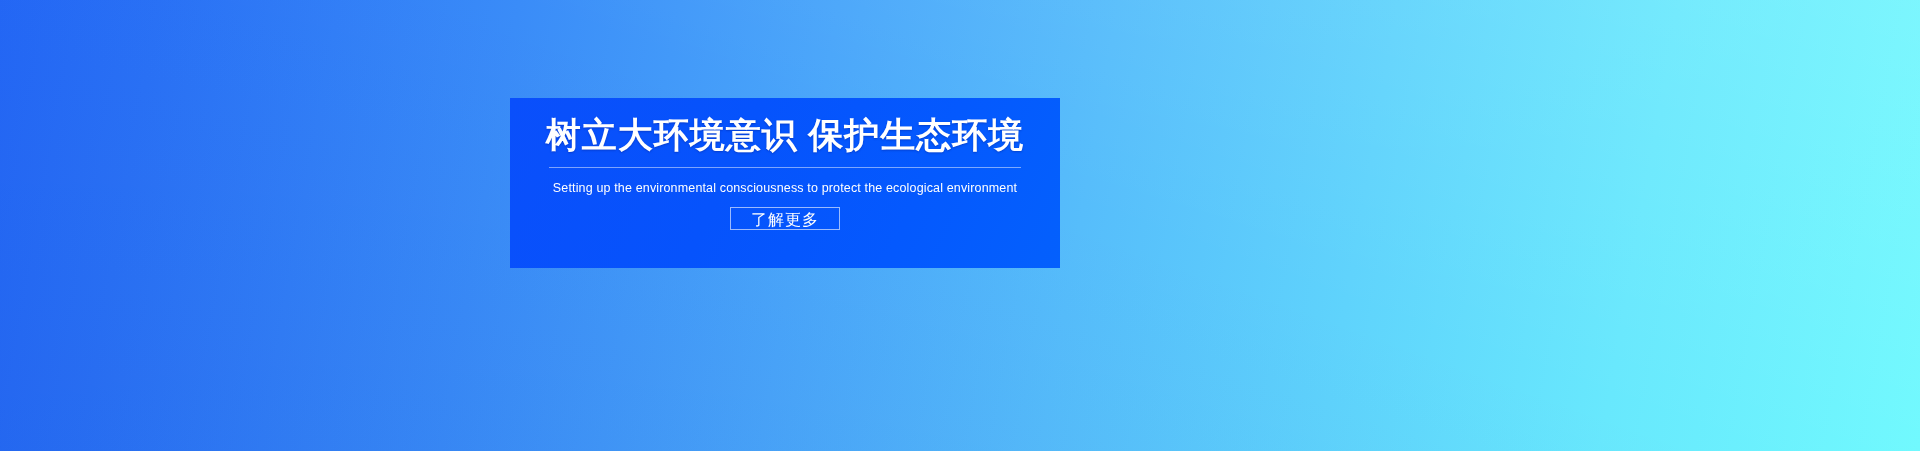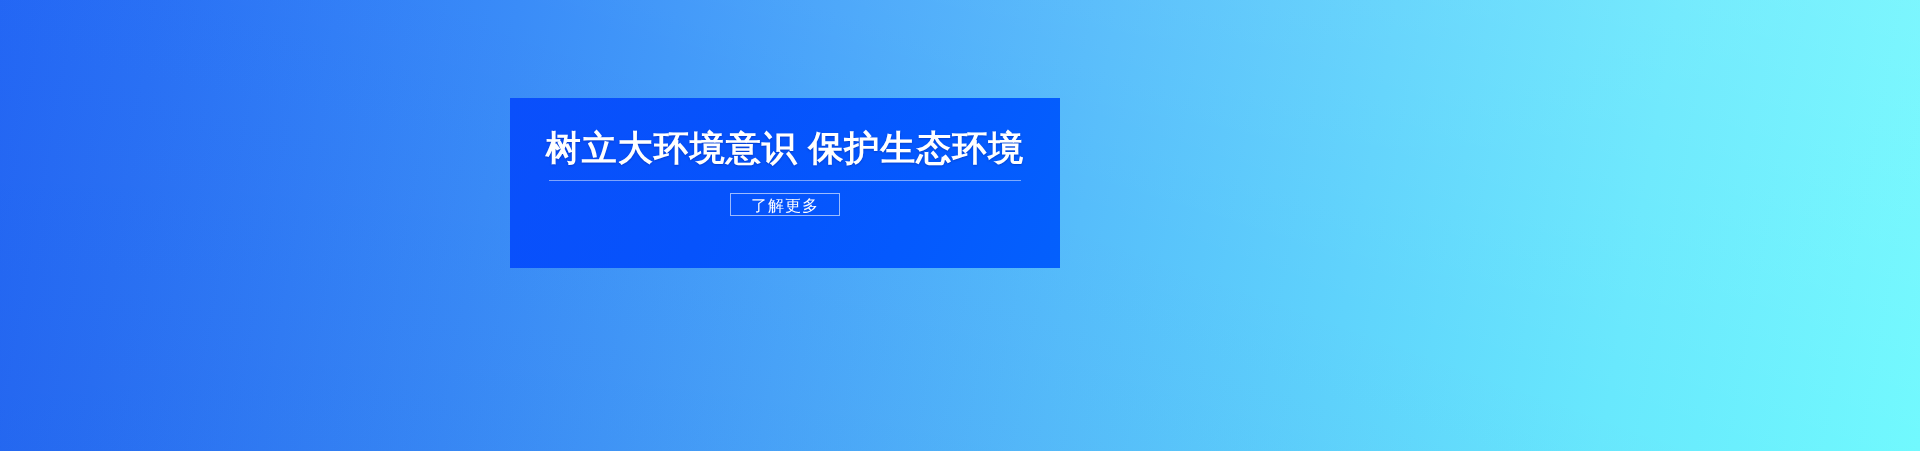--- a/index.html
+++ b/index.html
@@ -47,21 +47,21 @@
     left: 510px;
     top: 98px;
     width: 550px;
     height: 170px;
     background: linear-gradient(115deg, #0a4ffb 0%, #0653fc 40%, #0459fe 72%, #0460fd 100%);
     z-index: 2;
     display: flex;
     flex-direction: column;
     align-items: center;
     box-sizing: border-box;
-    padding-top: 30px;
+    padding-top: 17px;
   }
 
   .hero-title {
     color: #ffffff;
     font-size: 35px;
     font-weight: bold;
     line-height: 1.12;
     letter-spacing: 1px;
     white-space: nowrap;
     text-align: center;
@@ -107,18 +107,19 @@
 <body>
 
 <div class="banner">
 
   <div class="hero-card">
 
     <h1 class="hero-title">树立大环境意识 保护生态环境</h1>
 
     <div class="hero-divider"></div>
 
+    <p class="hero-subtitle">Setting up the environmental consciousness to protect the ecological environment</p>
 
     <button class="hero-cta">了解更多</button>
 
   </div>
 
 </div>
 
 </body></html>

